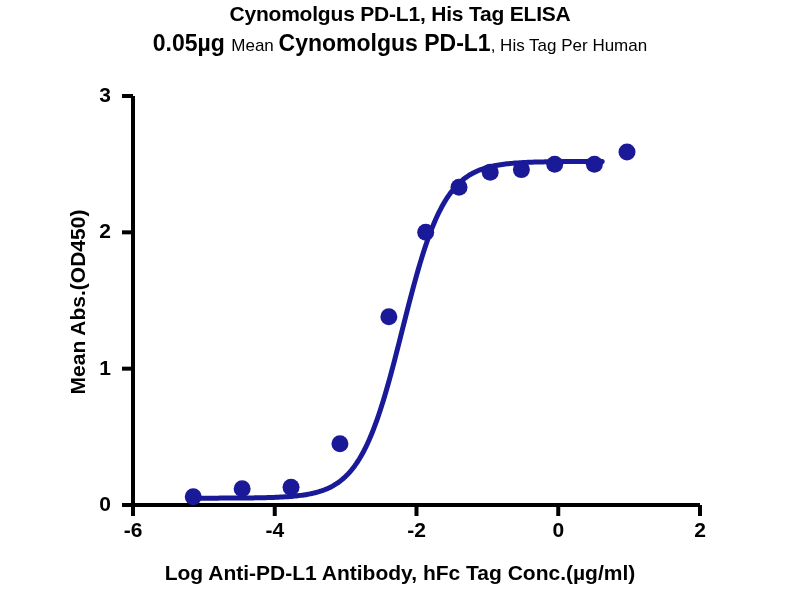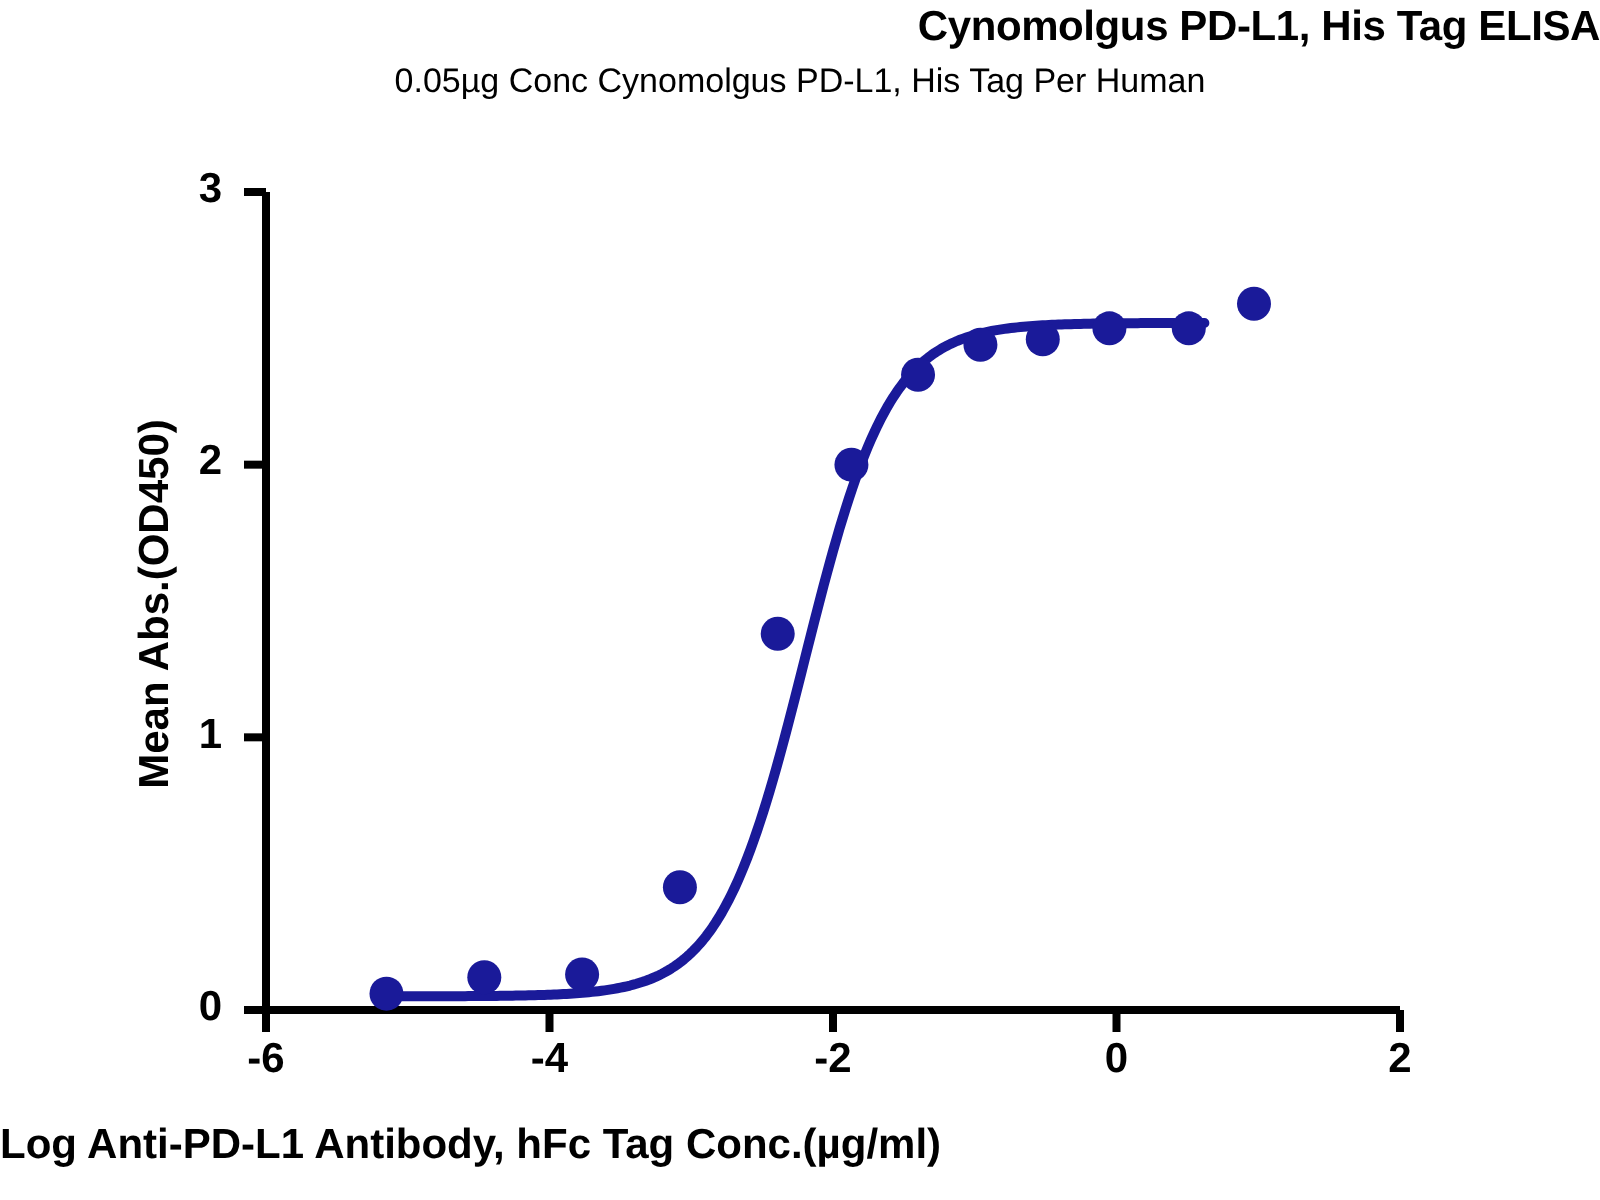--- a/index.html
+++ b/index.html
@@ -15,38 +15,38 @@
     overflow: hidden;
     font-family: "Liberation Sans", sans-serif;
     color: #000000;
   }
   
   #title {
     position: absolute;
     left: 0;
     top: 2px;
     width: 800px;
-    text-align: right;
+    text-align: center;
     font-size: 21px;
     font-weight: bold;
     letter-spacing: -0.2px;
     white-space: nowrap;
   }
   #subtitle {
     position: absolute;
     left: 0;
     top: 32px;
     width: 800px;
     text-align: center;
     white-space: nowrap;
     line-height: 1;
   }
   #subtitle .big {
-    font-size: 17px;
-    font-weight: normal;
+    font-size: 23px;
+    font-weight: bold;
   }
   #subtitle .small {
     font-size: 17px;
     font-weight: normal;
   }
   
   #plot {
     position: absolute;
     left: 0;
     top: 0;
@@ -64,20 +64,21 @@
     font-weight: bold;
     transform: rotate(-90deg);
     transform-origin: center center;
     white-space: nowrap;
   }
   #xlabel {
     position: absolute;
     left: 0;
     top: 561px;
     width: 800px;
+    text-align: center;
     font-size: 21px;
     font-weight: bold;
     white-space: nowrap;
   }
   .ytick-label {
     position: absolute;
     width: 34px;
     text-align: right;
     font-size: 21px;
     font-weight: bold;
@@ -92,21 +93,21 @@
     line-height: 1;
   }
 </style>
 </head>
 <body>
 
 <div id="page">
 
   <div id="title">Cynomolgus PD-L1, His Tag ELISA</div>
 
-  <div id="subtitle"><span class="big">0.05µg </span><span class="small">Conc </span><span class="big">Cynomolgus PD-L1</span><span class="small">, His Tag Per Human</span></div>
+  <div id="subtitle"><span class="big">0.05µg </span><span class="small">Mean </span><span class="big">Cynomolgus PD-L1</span><span class="small">, His Tag Per Human</span></div>
 
   <svg id="plot" viewBox="0 0 800 600" width="800" height="600" xmlns="http://www.w3.org/2000/svg">
     <g>
       <line id="x-axis-line" x1="133" y1="505" x2="700" y2="505" stroke="#000000" stroke-width="4"></line>
       <line id="y-axis-line" x1="133" y1="96" x2="133" y2="505" stroke="#000000" stroke-width="4"></line>
       <g id="x-ticks">
           <line x1="133" x2="133" y1="505" y2="516" stroke="#000" stroke-width="4"></line>
           <line x1="274.75" x2="274.75" y1="505" y2="516" stroke="#000" stroke-width="4"></line>
           <line x1="416.5" x2="416.5" y1="505" y2="516" stroke="#000" stroke-width="4"></line>
           <line x1="558.25" x2="558.25" y1="505" y2="516" stroke="#000" stroke-width="4"></line>

